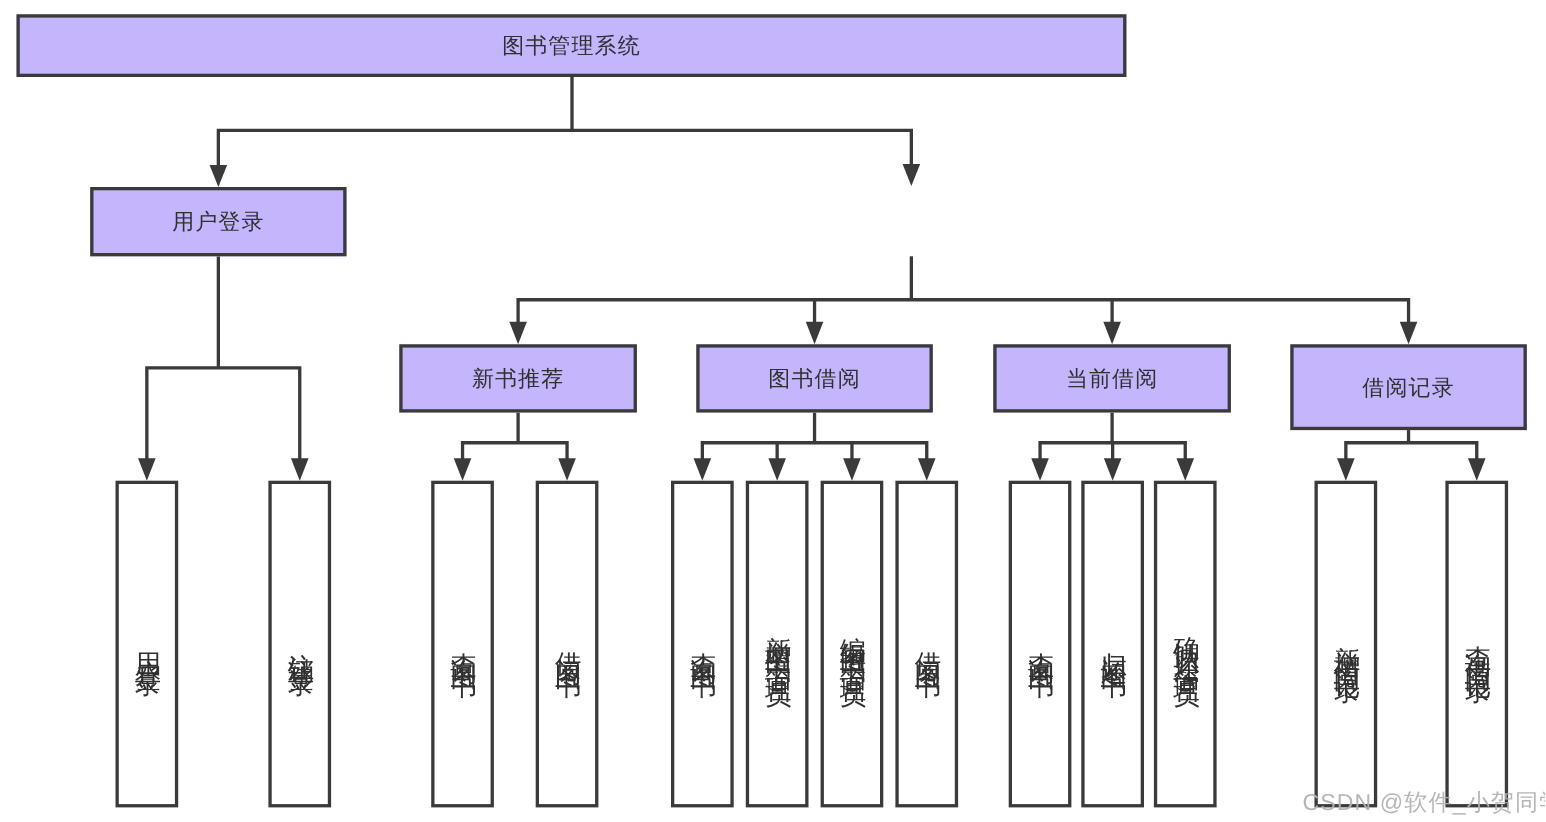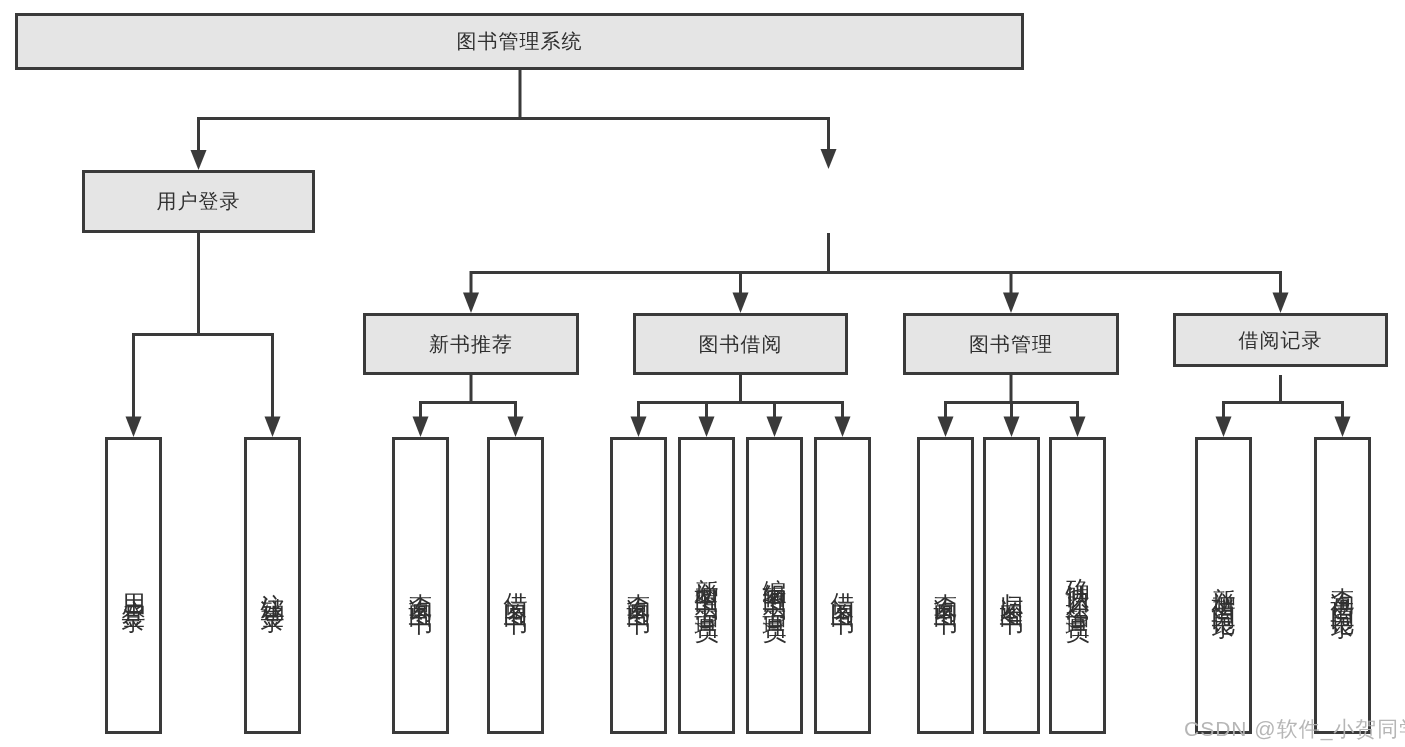--- a/index.html
+++ b/index.html
@@ -7,21 +7,21 @@
     position:relative;
     width:1405px; height:747px;
     background:#ffffff;
     font-family:"Liberation Sans", sans-serif;
     overflow:hidden;
   }
   .hbox {
     position:absolute;
     box-sizing:border-box;
     border:3px solid #3a3a3a;
-    background:#e5e5e5;
+    background:#c4b5fd;
     display:flex; align-items:center; justify-content:center;
     font-size:20px; color:#303030; letter-spacing:1px;
     z-index:2;
   }
   .vbox {
     position:absolute;
     box-sizing:border-box;
     top:437px; width:57px; height:297px;
     border:3px solid #3a3a3a;
     background:#ffffff;
@@ -120,23 +120,23 @@
     <span>用户登录</span>
   </div>
 
   <div class="hbox" style="left:633px;top:313px;width:215px;height:62px">
     <span>图书借阅</span>
   </div>
   <div class="hbox" style="left:363px;top:313px;width:216px;height:62px">
     <span>新书推荐</span>
   </div>
   <div class="hbox" style="left:903px;top:313px;width:216px;height:62px">
-    <span>图书管理</span>
+    <span>当前借阅</span>
   </div>
-  <div class="hbox" style="left:1173px;top:313px;width:215px;height:54px">
+  <div class="hbox" style="left:1173px;top:313px;width:215px;height:78px">
     <span>借阅记录</span>
   </div>
 
   <div class="vbox" style="left:105px">
     <span class="vtext">用户登录</span>
   </div>
   <div class="vbox" style="left:244px">
     <span class="vtext">注销登录</span>
   </div>
 

